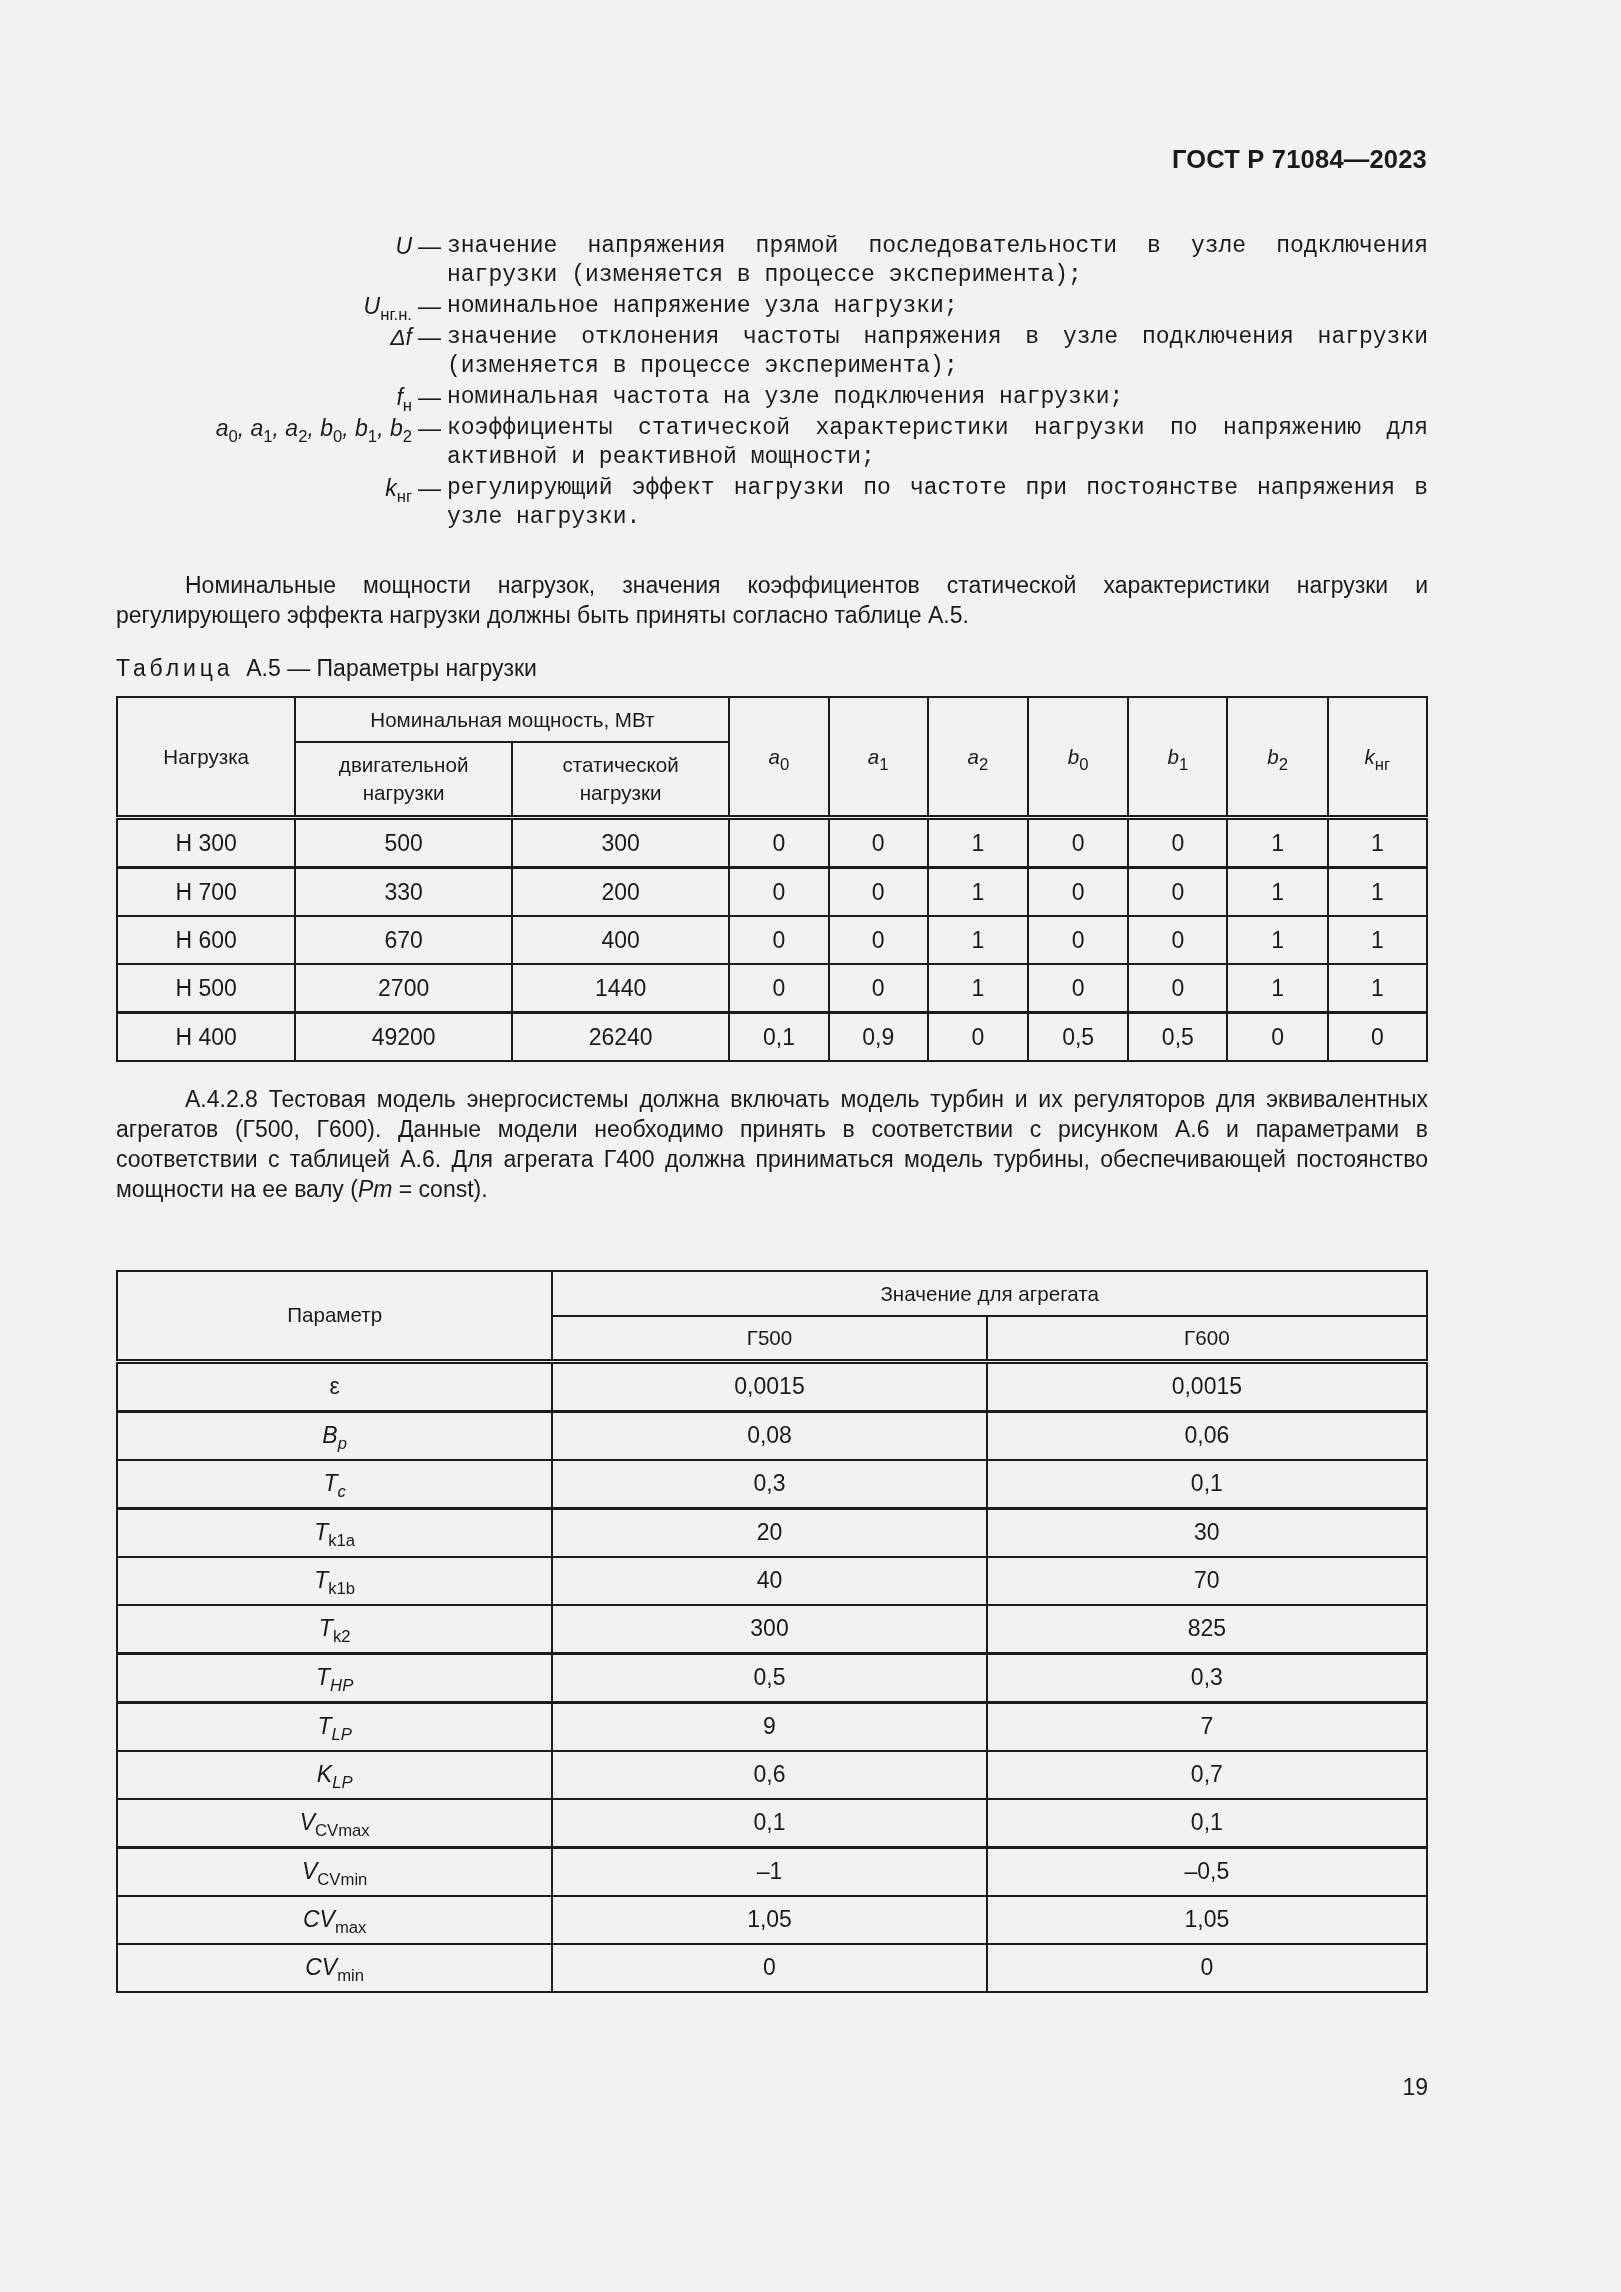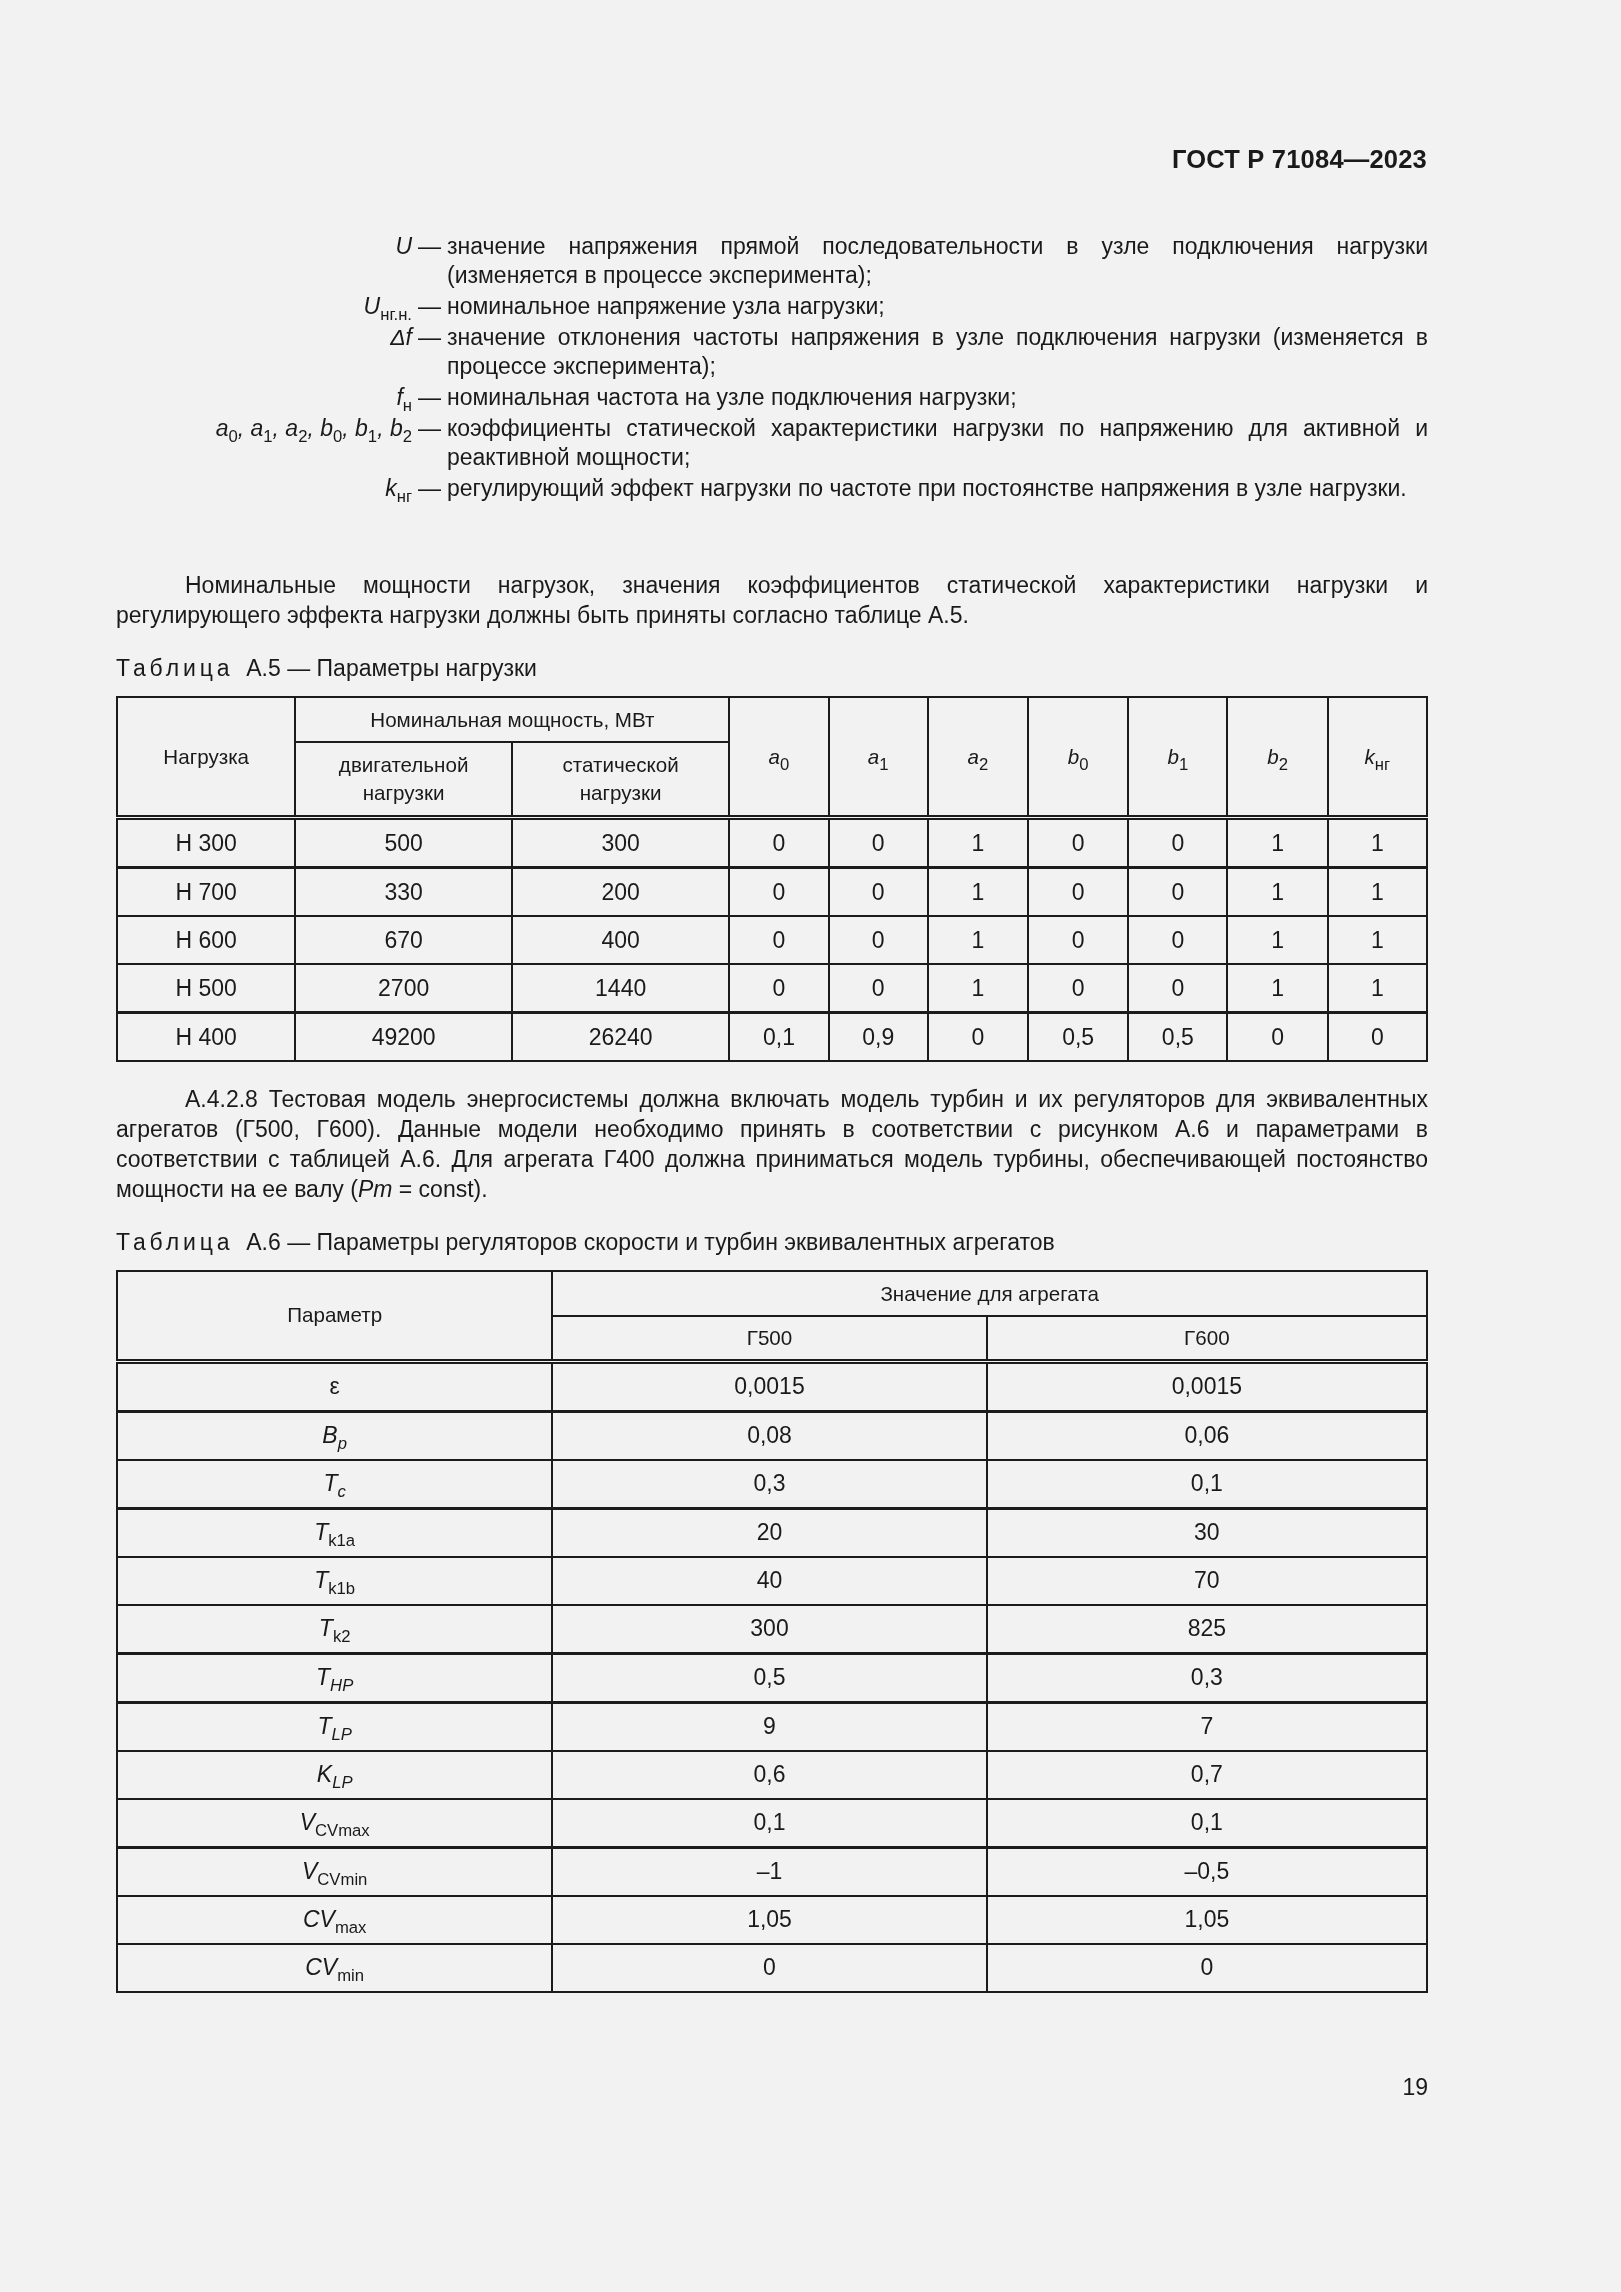--- a/index.html
+++ b/index.html
@@ -15,21 +15,21 @@
     .header-code {
       position: absolute; right: 194px; top: 145px;
       font-weight: bold; font-size: 25.5px; letter-spacing: 0.2px;
     }
     .defs { position: absolute; left: 116px; top: 232px; width: 1312px; font-size: 23px; line-height: 29px; }
     .def-row { display: flex; margin-bottom: 2px; }
     .def-sym { width: 296px; text-align: right; white-space: nowrap; font-style: italic; flex: none; }
     .def-sym sub { font-size: 16.7px; vertical-align: -5.9px; line-height: 0; }
     .def-sym .up { font-style: normal; }
     .def-dash { width: 35px; text-align: center; flex: none; }
-    .def-text { flex: 1; text-align: justify; }
+    .def-text { flex: 1; text-align: justify; font-family: Liberation Mono, monospace; }
     .para {
       position: absolute; left: 116px; width: 1312px;
       font-size: 23px; line-height: 30px; text-align: justify;
       text-indent: 69px;
     }
     .caption { position: absolute; left: 116px; font-size: 23px; }
     .caption .sp { letter-spacing: 3.9px; }
     table { position: absolute; border-collapse: collapse; background: #f2f2f2; }
     td, th {
       border: 2px solid #1c1c1c; text-align: center; vertical-align: middle;
@@ -184,23 +184,20 @@
         <td>0,5</td>
         <td>0,5</td>
         <td>0</td>
         <td>0</td>
       </tr>
     </tbody>
   </table>
 
   <div class="para" style="top:1084px;"><span>А.4.2.8 Тестовая модель энергосистемы должна включать модель турбин и их регуляторов для эквивалентных агрегатов (Г500, Г600). Данные модели необходимо принять в соответствии с рисунком А.6 и параметрами в соответствии с таблицей А.6. Для агрегата Г400 должна приниматься модель турбины, обеспечивающей постоянство мощности на ее валу (</span><span class="it">Pm</span><span> = const).</span></div>
 
-  <div class="caption" style="top:1229px;">
-    <span class="sp">Таблица</span>&nbsp; <span>А.6 — Параметры регуляторов скорости и турбин эквивалентных агрегатов</span>
-  </div>
 
   <table class="tbl6">
     <colgroup>
       <col style="width:436px">
         <col style="width:435px">
         <col style="width:441px">
     </colgroup>
     <thead>
       <tr style="height:45px">
         <th rowspan="2" class="rs">Параметр</th>

